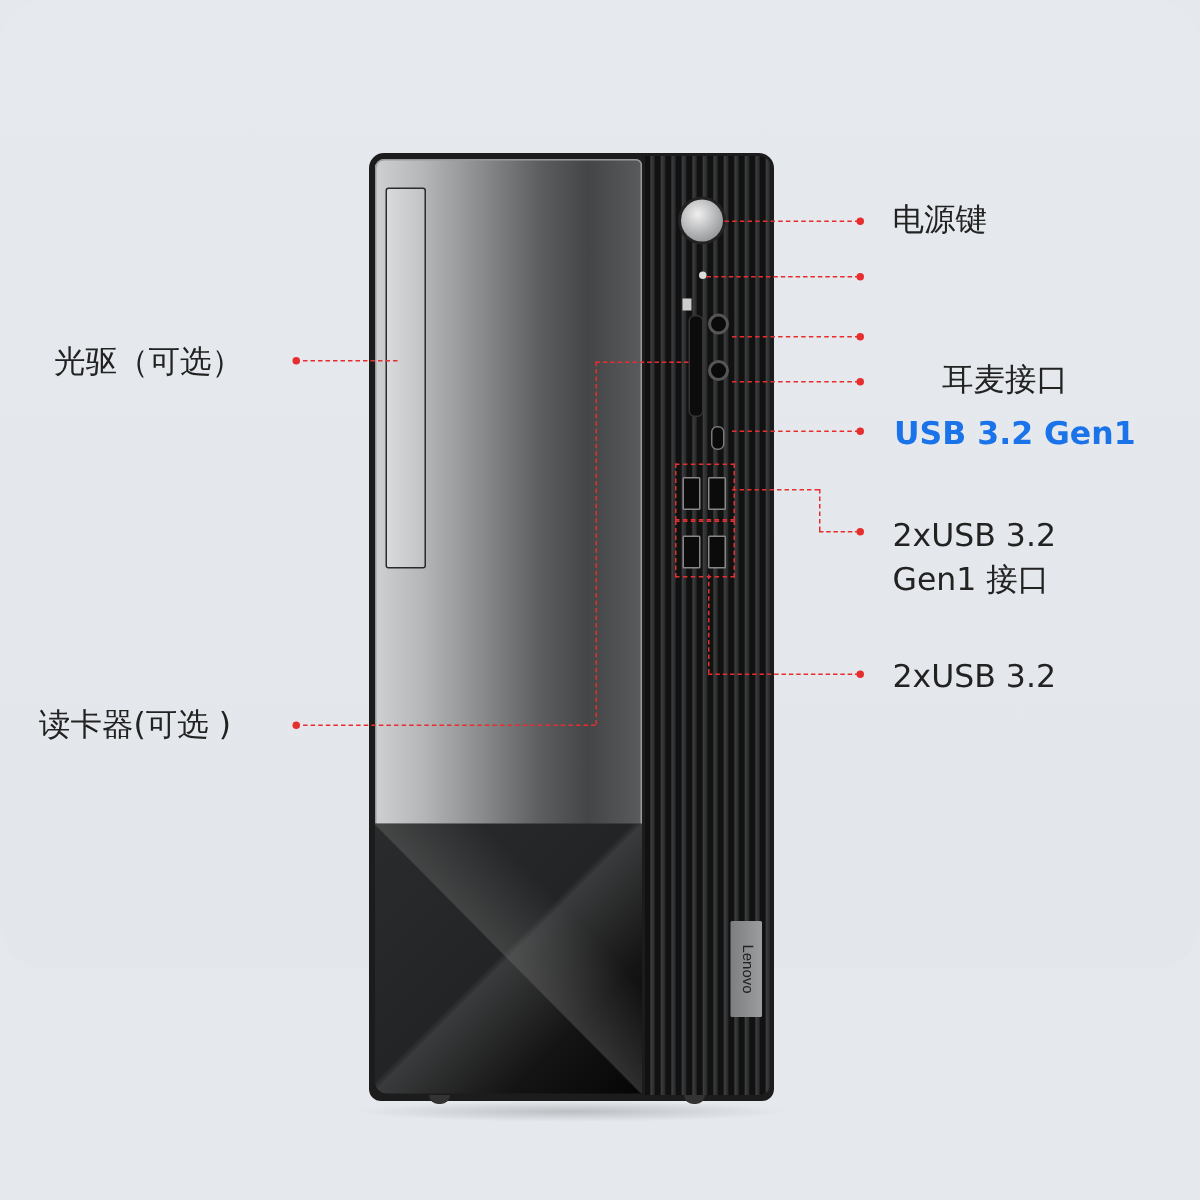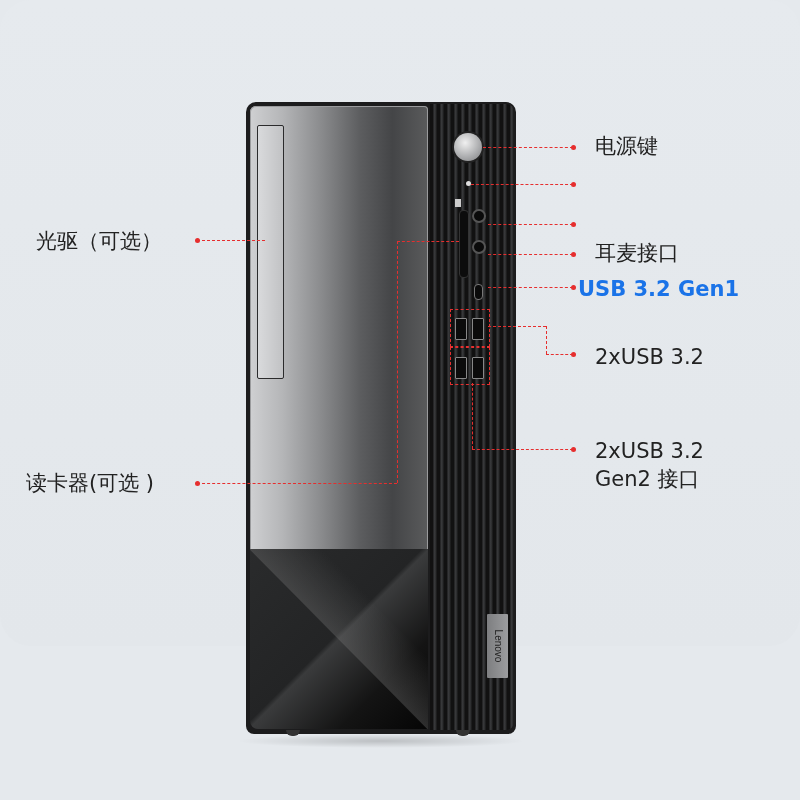--- a/index.html
+++ b/index.html
@@ -90,20 +90,20 @@
 
   <div class="dot" style="left:195px;top:238px;"></div>
   <div class="line" style="left:197px;top:240px;width:68px;"></div>
 
   <div class="dot" style="left:195px;top:481px;"></div>
   <div class="line" style="left:197px;top:483px;width:200px;"></div>
   <div class="vline" style="left:397px;top:241px;height:242px;"></div>
   <div class="line" style="left:397px;top:241px;width:62px;"></div>
 
   <div class="label" style="left:595px;top:133px;">电源键</div>
-  <div class="label" style="left:595px;top:240px;">耳麦接口</div>
-  <div class="label blue" style="left:578px;top:276px;">USB 3.2 Gen1</div>
+  <div class="label" style="left:628px;top:240px;">耳麦接口</div>
+  <div class="label blue" style="left:596px;top:276px;">USB 3.2 Gen1</div>
   <div class="label" style="left:595px;top:344px;">2xUSB 3.2</div>
+  <div class="label" style="left:595px;top:373px;">Gen1 接口</div>
   <div class="label" style="left:595px;top:438px;">2xUSB 3.2</div>
-  <div class="label" style="left:595px;top:466px;">Gen2 接口</div>
   <div class="label" style="left:26px;top:470px;">读卡器(可选 )</div>
   <div class="label" style="left:36px;top:228px;">光驱（可选）</div>
 </div>
 
 </body></html>

